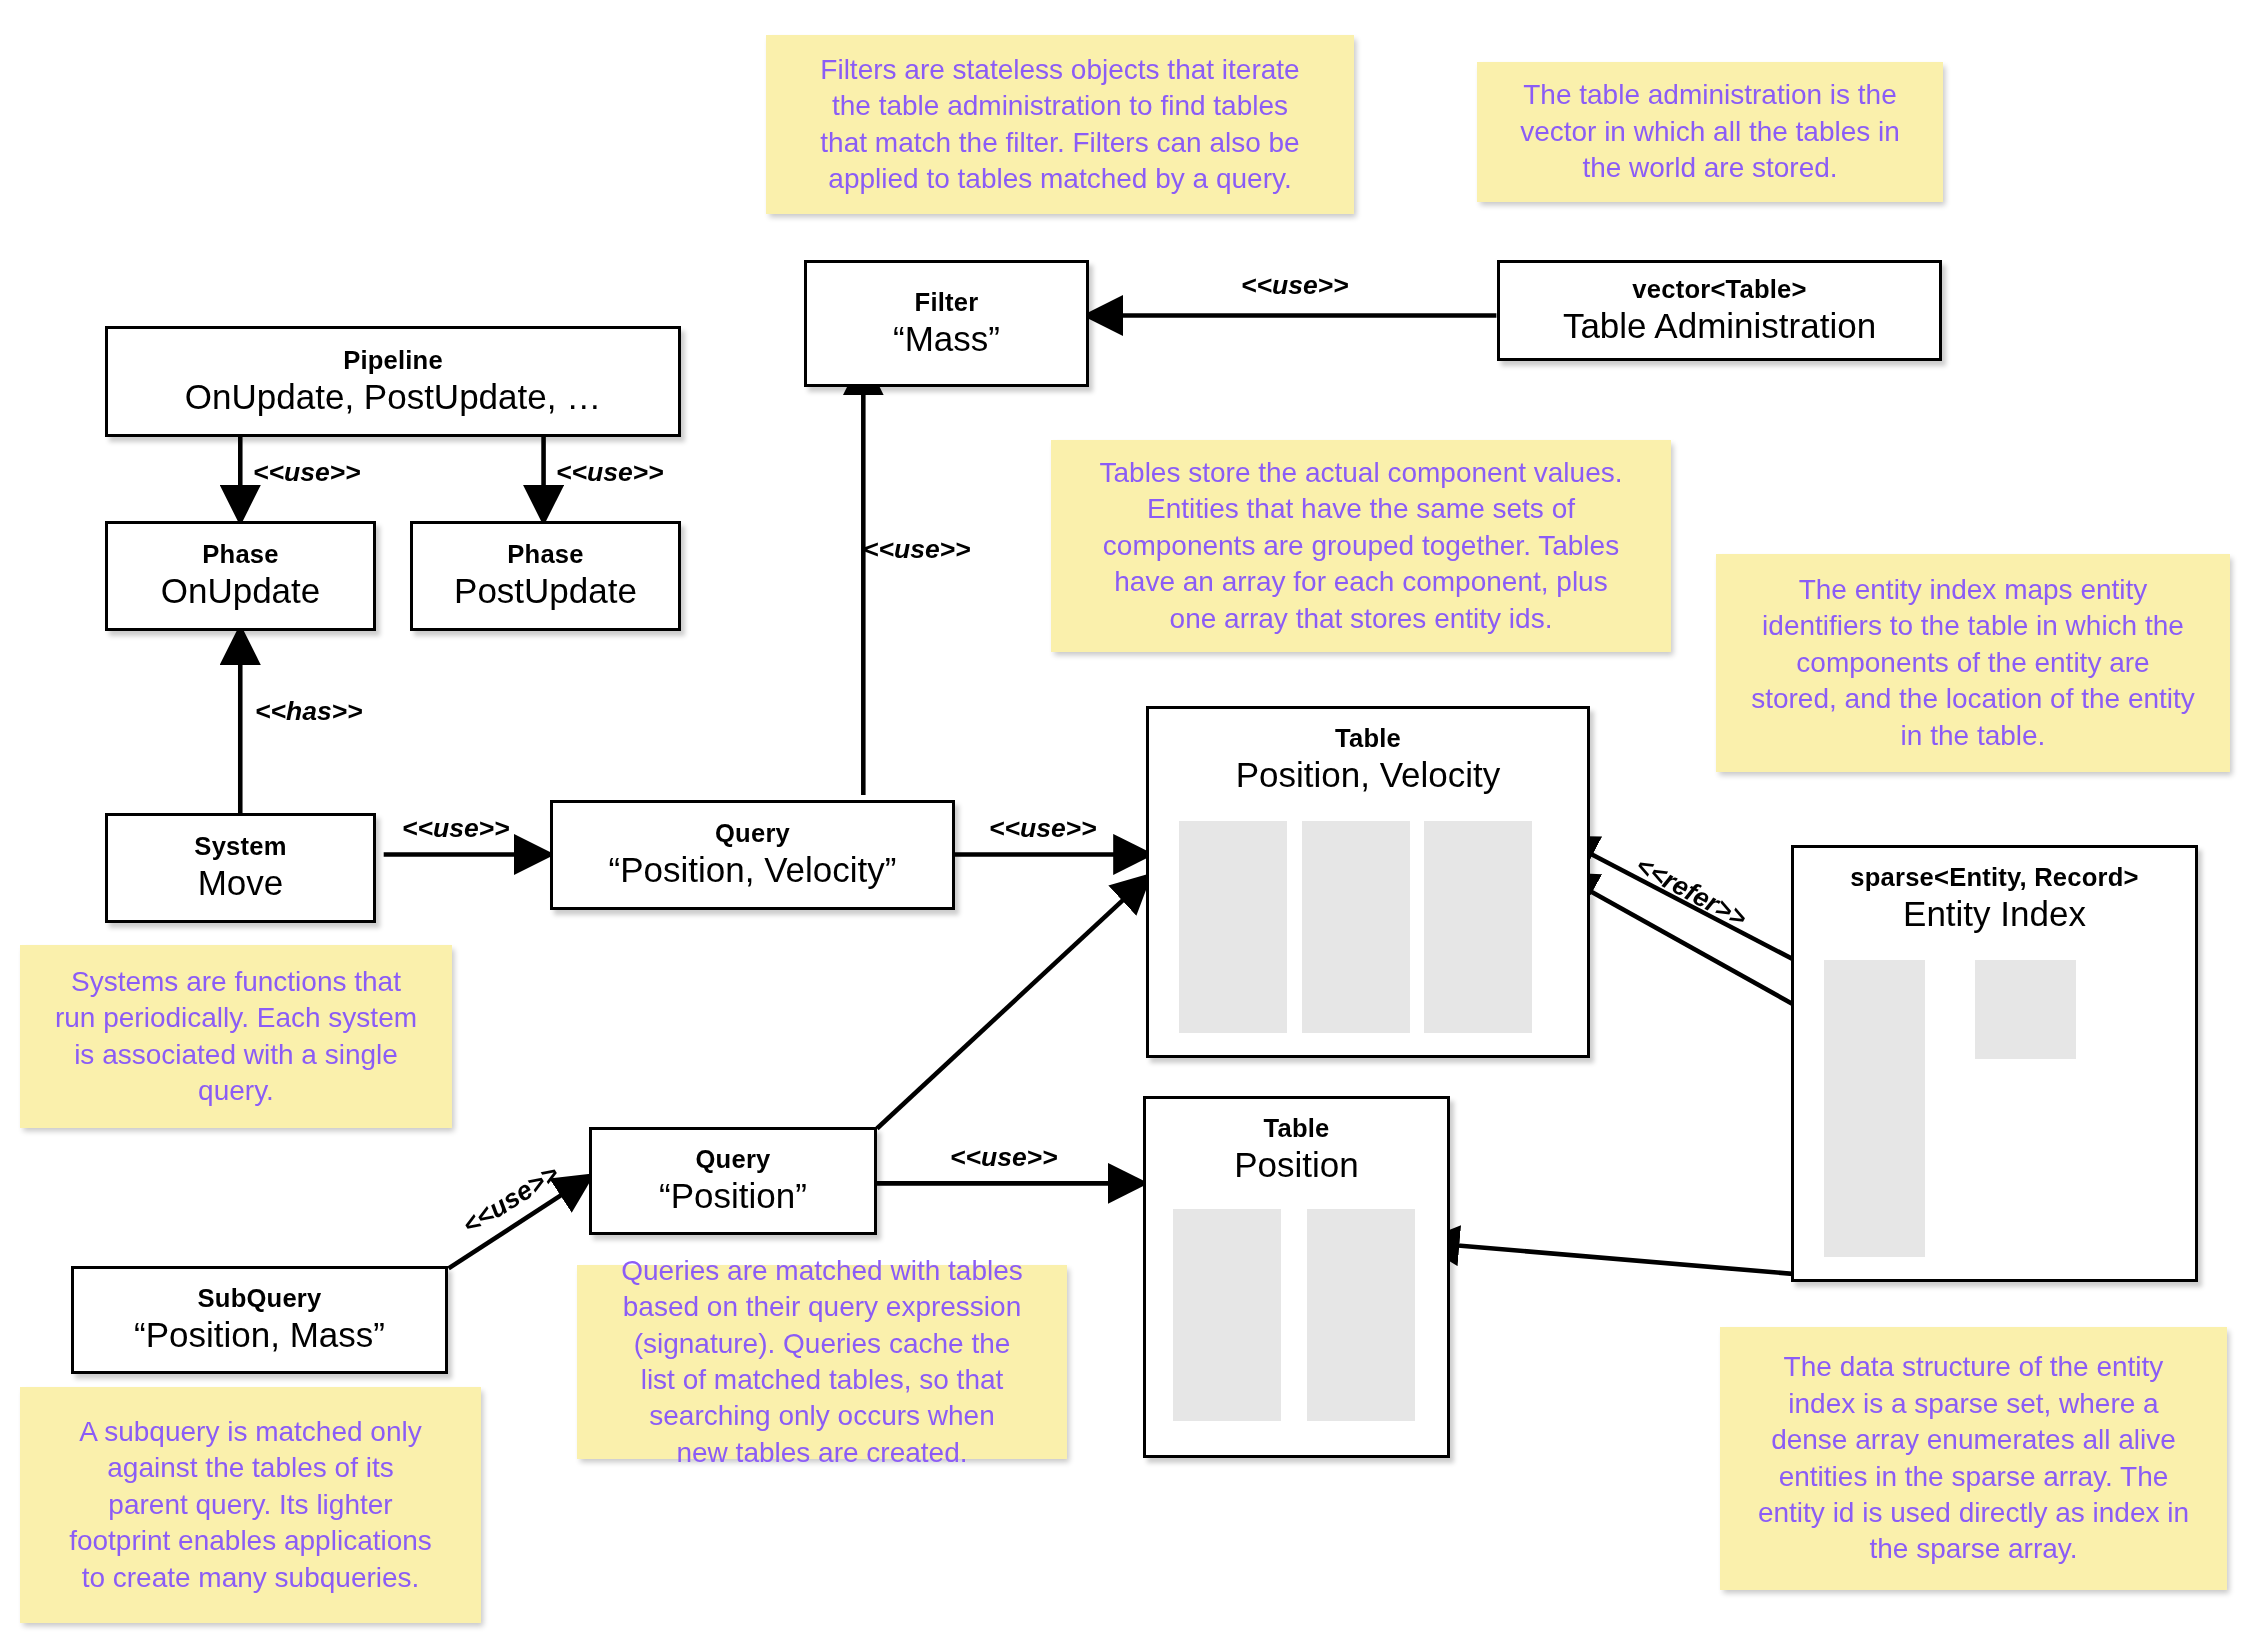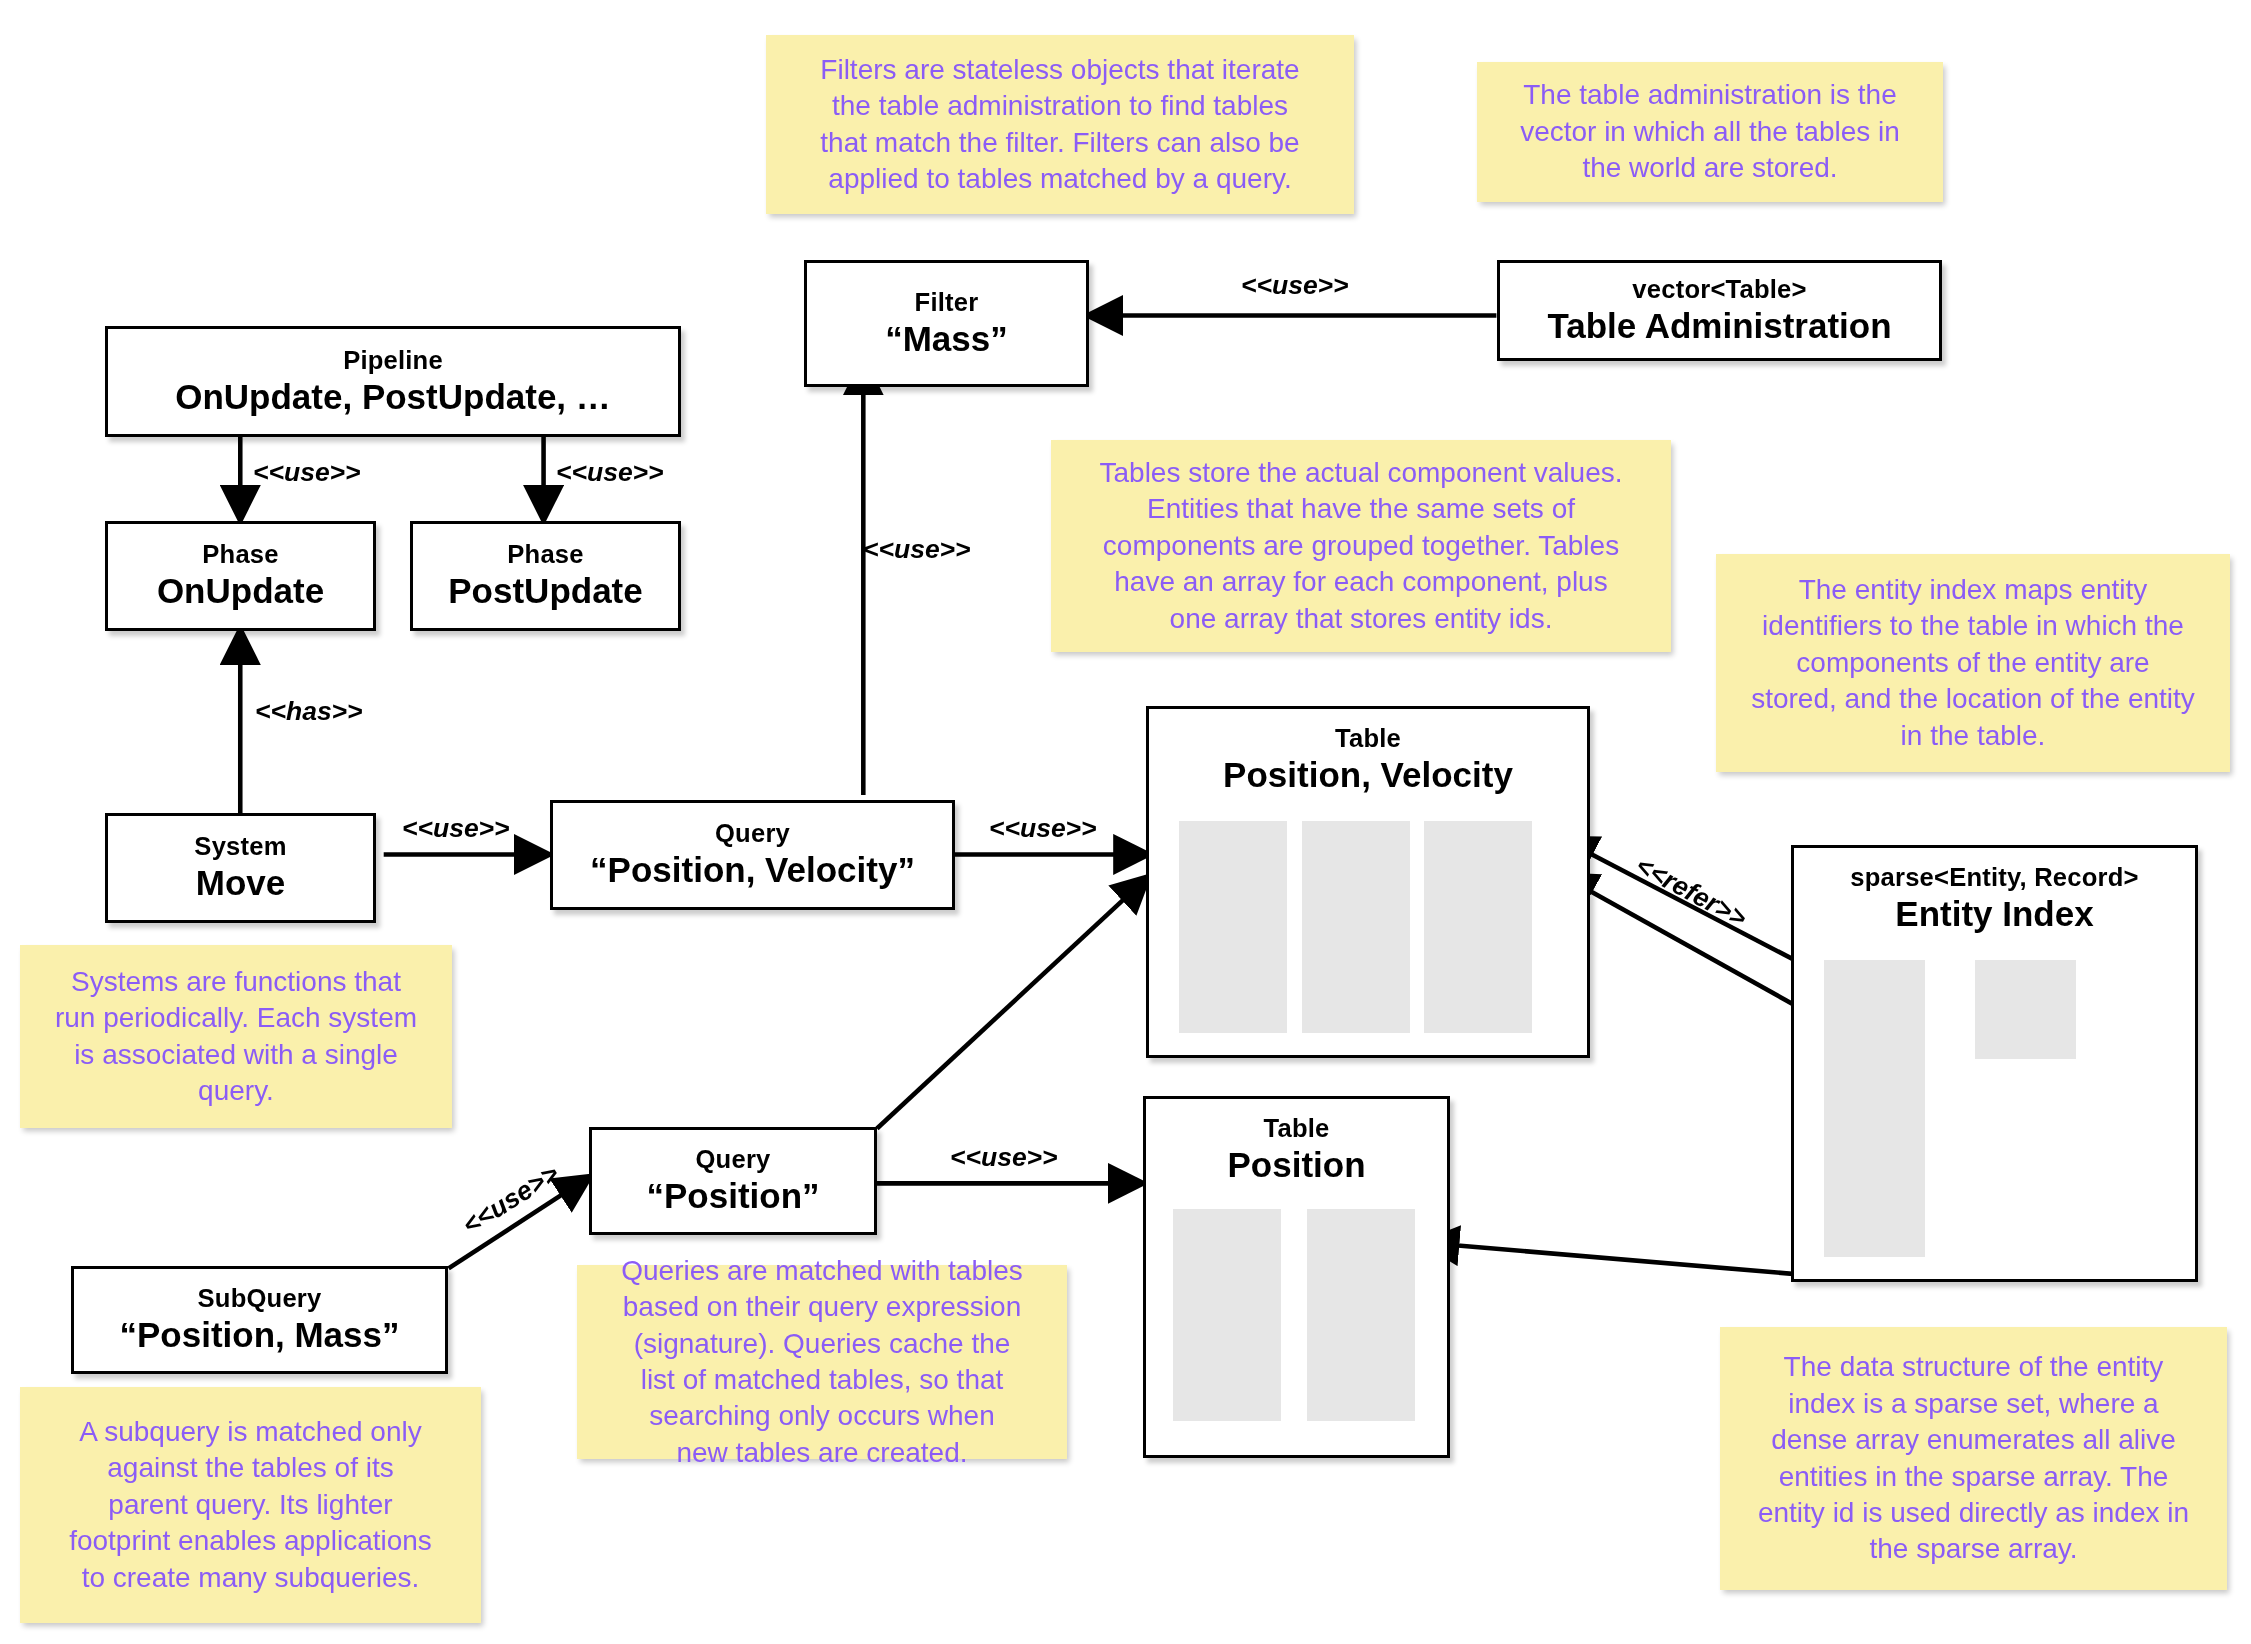--- a/index.html
+++ b/index.html
@@ -45,21 +45,21 @@
     box-shadow:3.7px 4.6px 4.6px rgba(0,0,0,0.20);
   }
   .box .stereo{
     font-size:25.6px;
     font-weight:700;
     line-height:1.15;
     letter-spacing:0.2px;
   }
   .box .title{
     font-size:35px;
-    font-weight:700;
+    font-weight:400;
     line-height:1.15;
     margin-top:1.8px;
     white-space:nowrap;
   }
   .box.tablebox{
     justify-content:flex-start;
     padding-top:14.6px;
   }
   .cols{
     position:absolute;

